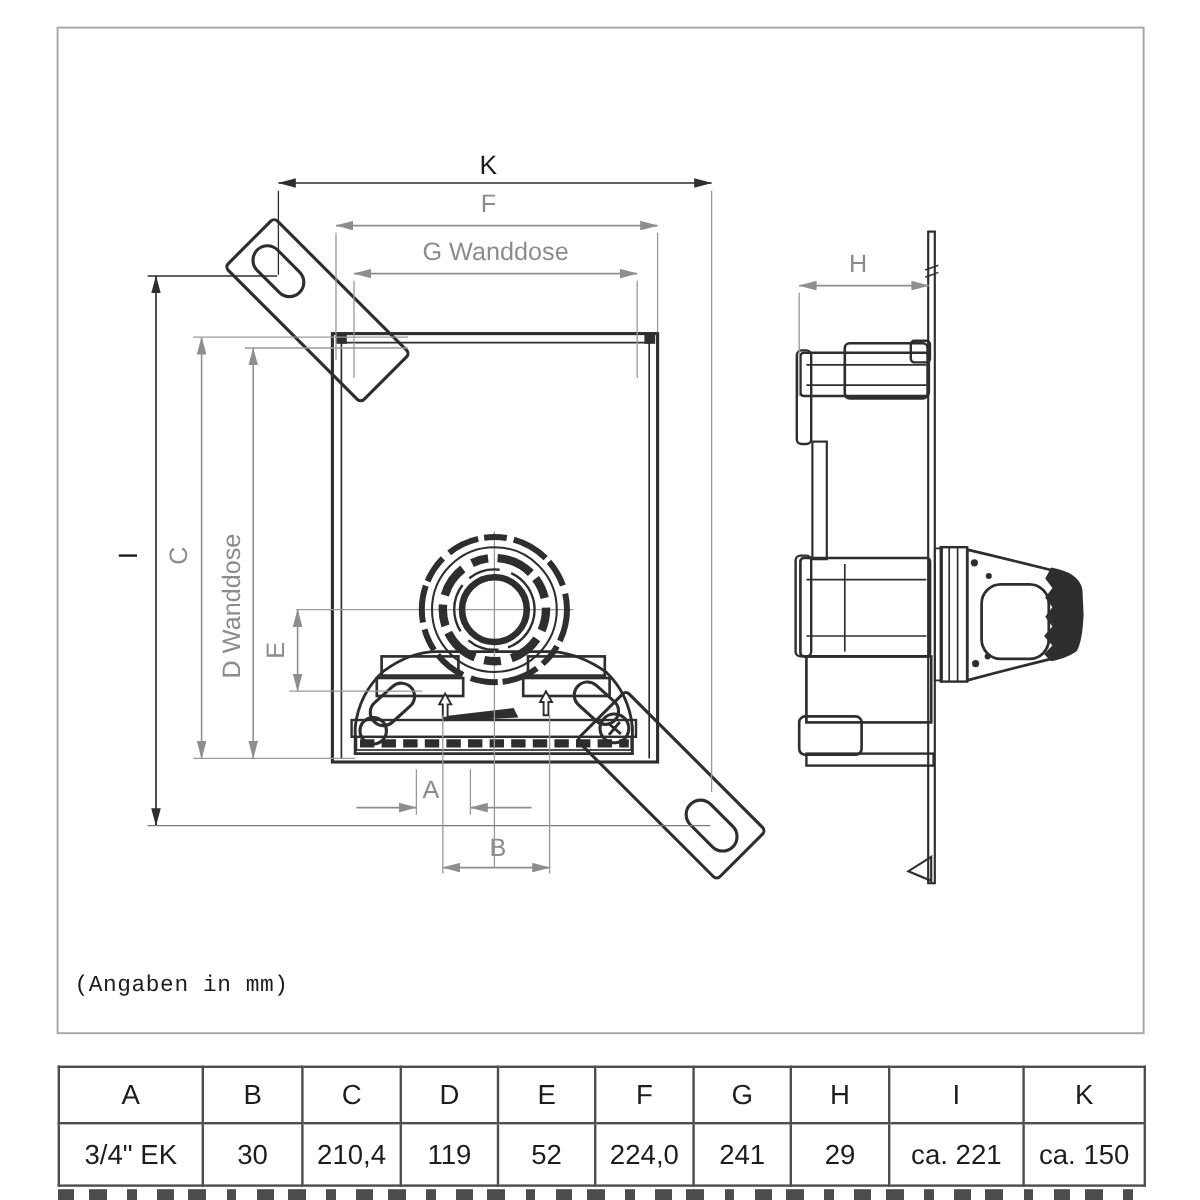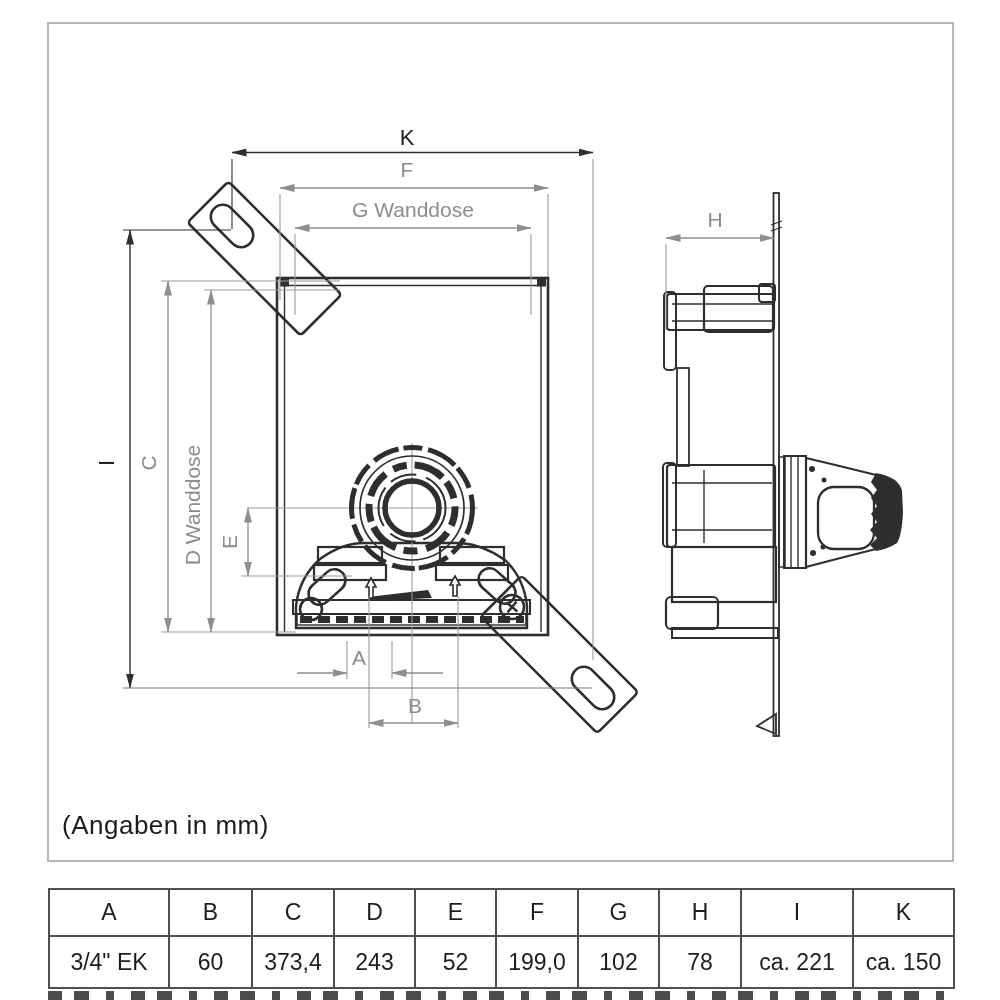--- a/index.html
+++ b/index.html
@@ -1,19 +1,19 @@
 <!DOCTYPE html>
 <html><head>
 <meta charset="utf-8">
 <style>
   html,body{margin:0;padding:0;background:#fff;}
   #stage{position:relative;width:1000px;height:1000px;background:#fff;overflow:hidden;
          font-family:"Liberation Sans",sans-serif;}
   #drawing-svg{position:absolute;left:0;top:0;}
-  .note{position:absolute;left:62px;top:810px;font-size:26px;color:#1c1c1c;letter-spacing:.5px;}
+  .note{position:absolute;left:62px;top:810px;font-size:19px;color:#1c1c1c;letter-spacing:.5px;font-family:Liberation Mono, monospace;}
   table.dim-table{position:absolute;left:48px;top:888px;width:905px;border-collapse:collapse;
                   table-layout:fixed;font-size:23px;color:#1d1d1d;background:#fff;}
   table.dim-table td{border:2px solid #4e4e4e;text-align:center;padding:0;white-space:nowrap;}
   table.dim-table tr.hdr td{height:45px;}
   table.dim-table tr.val td{height:50px;}
   .cutoff-strip{position:absolute;left:48px;top:991px;width:905px;height:9px;opacity:.9;
      background:repeating-linear-gradient(90deg,#383838 0 14px,transparent 14px 26px,#383838 26px 41px,transparent 41px 58px,#383838 58px 66px,transparent 66px 83px);}
   svg text{font-family:"Liberation Sans",sans-serif;}
   .dk{stroke:#2e2e2e;fill:none;}
   .gy{stroke:#8e8e8e;fill:none;}
@@ -237,27 +237,27 @@
       <td>D</td>
       <td>E</td>
       <td>F</td>
       <td>G</td>
       <td>H</td>
       <td>I</td>
       <td>K</td>
     </tr>
     <tr class="val">
       <td>3/4" EK</td>
-      <td>60</td>
-      <td>373,4</td>
-      <td>243</td>
+      <td>30</td>
+      <td>210,4</td>
+      <td>119</td>
       <td>52</td>
-      <td>199,0</td>
-      <td>102</td>
-      <td>78</td>
+      <td>224,0</td>
+      <td>241</td>
+      <td>29</td>
       <td>ca. 221</td>
       <td>ca. 150</td>
     </tr>
   </tbody>
     </table>
 
   <div class="cutoff-strip"></div>
 
 </div>
 

